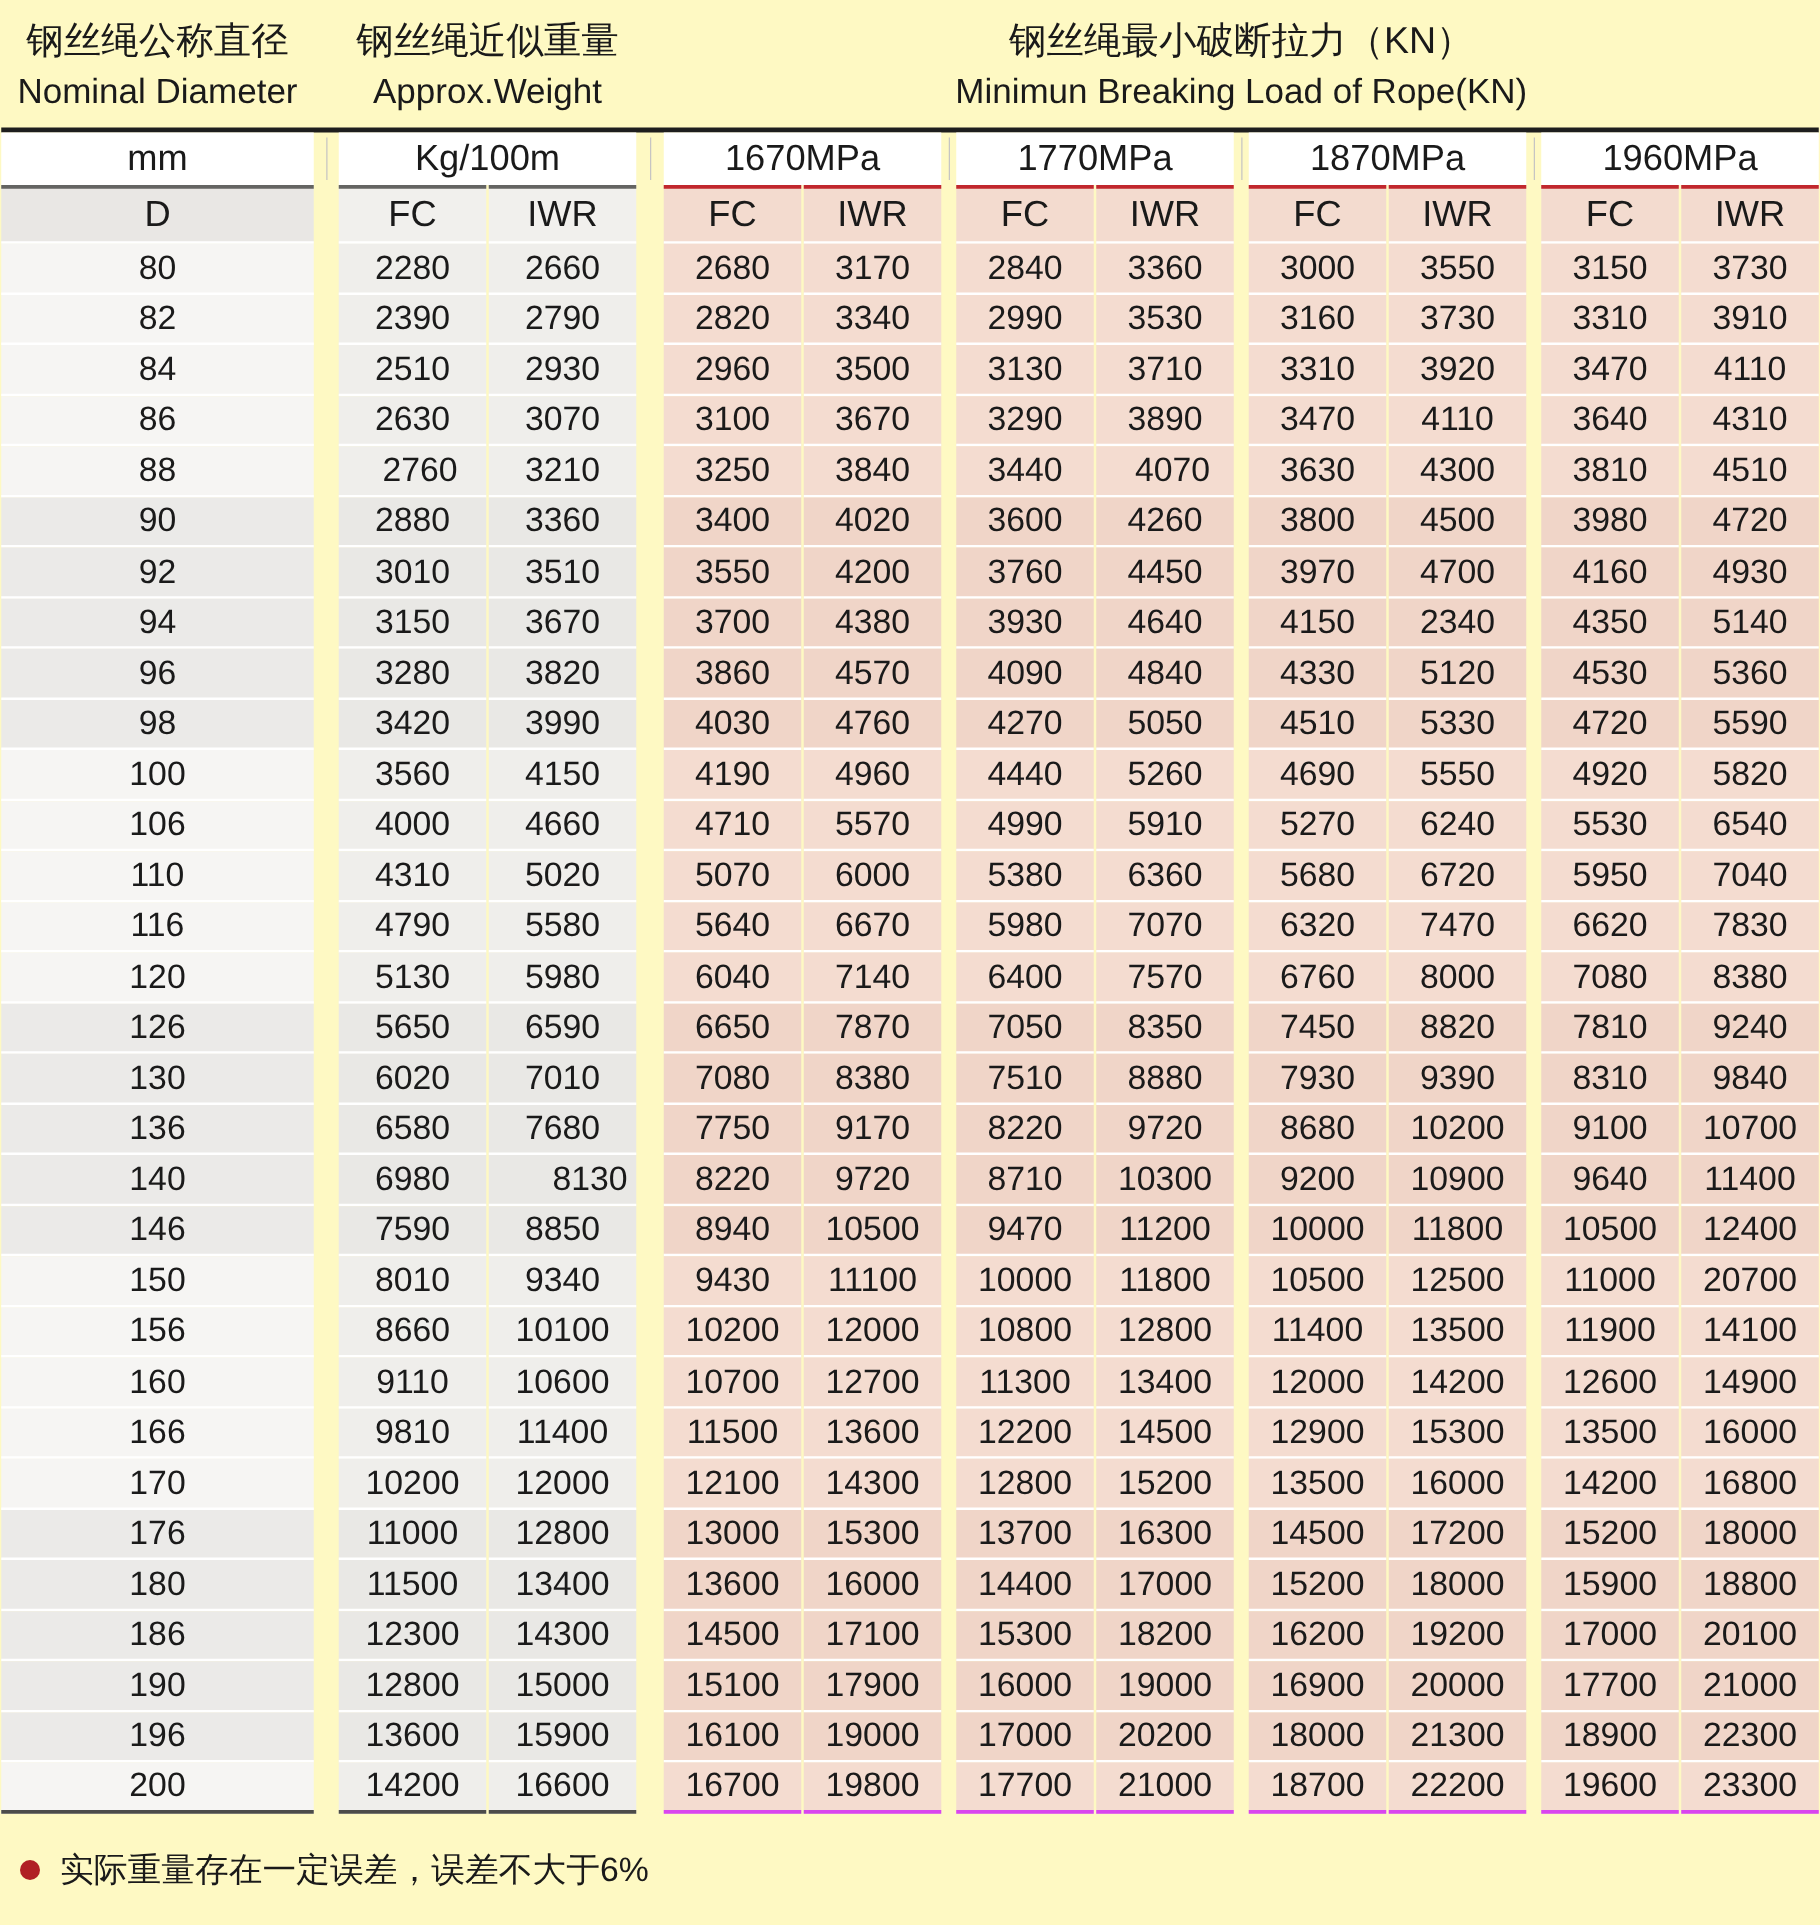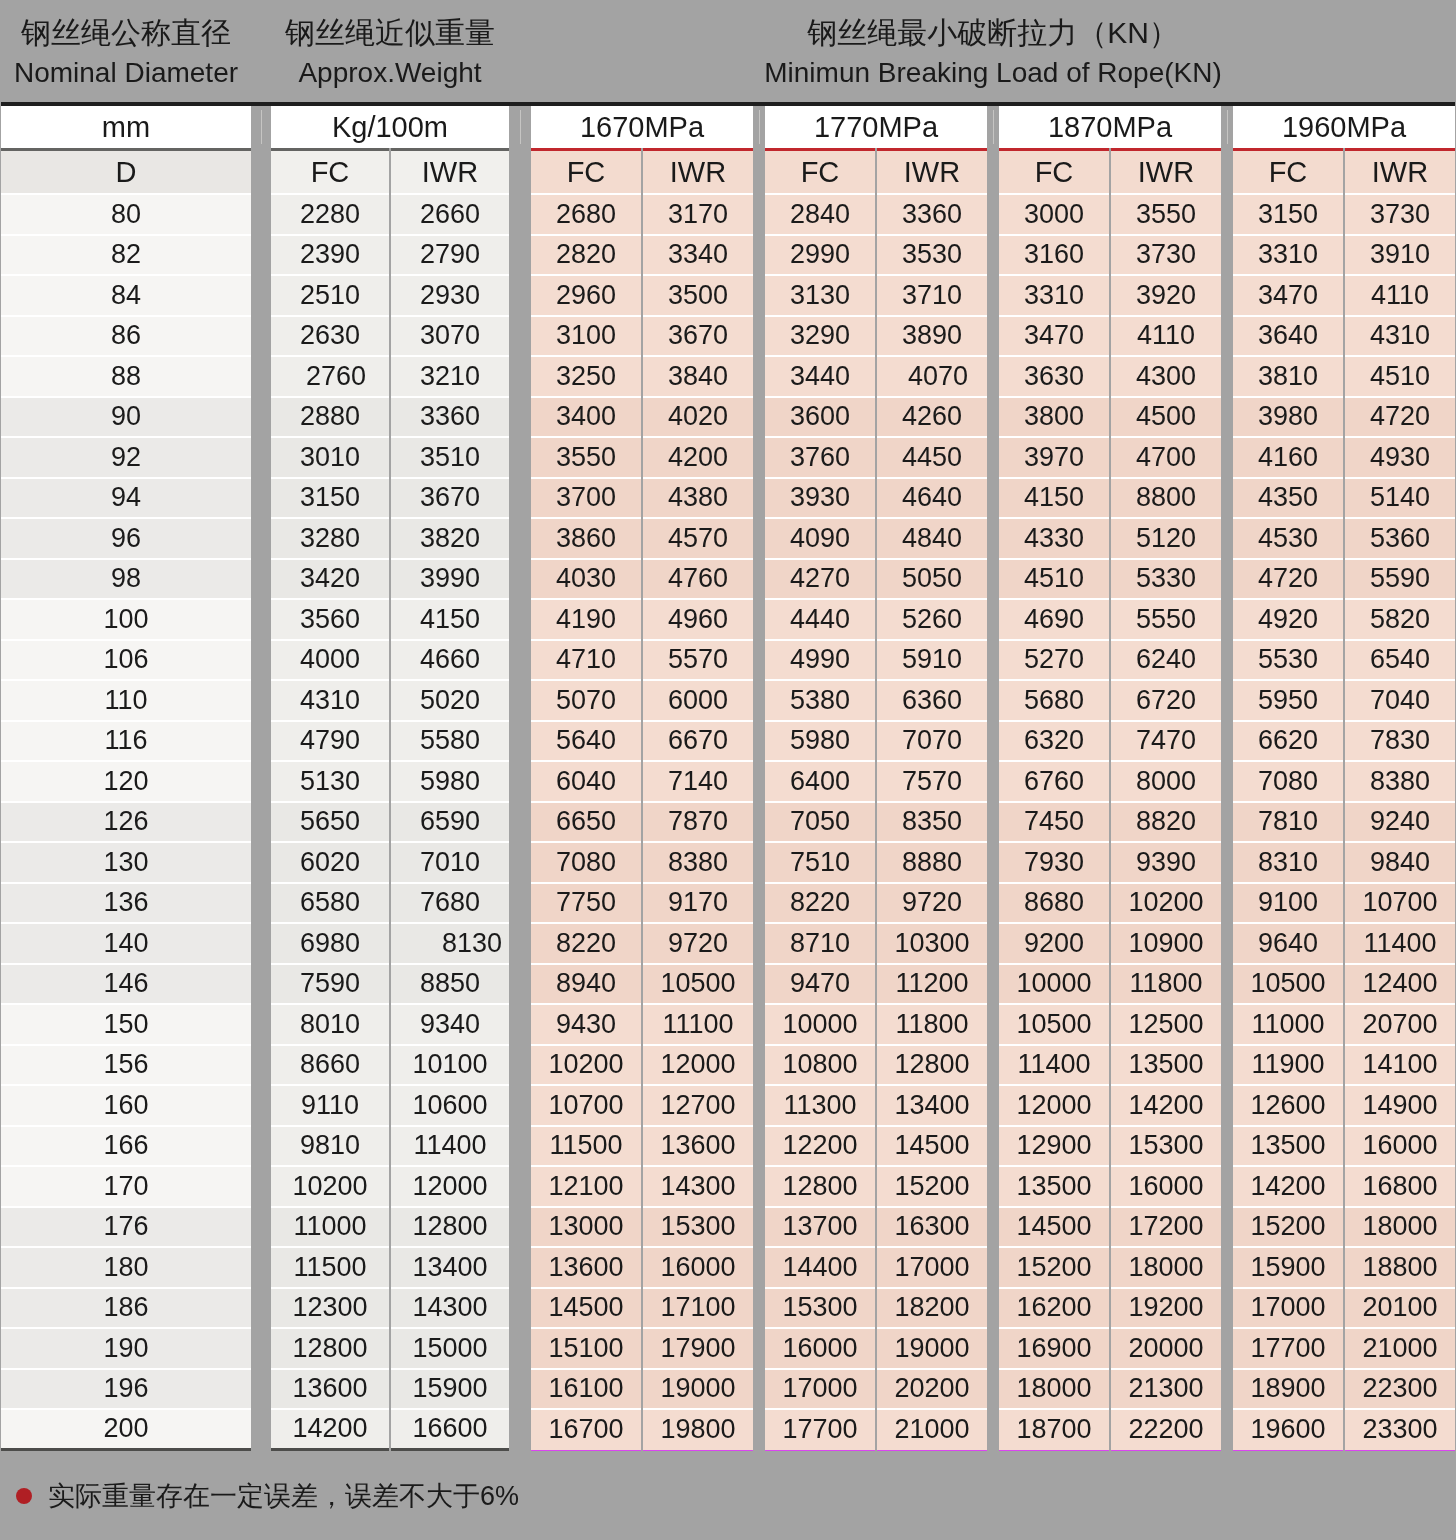--- a/index.html
+++ b/index.html
@@ -1,17 +1,17 @@
 <!DOCTYPE html>
 <html><head>
 <meta charset="utf-8">
 <style>
   html,body{margin:0;padding:0;background:#ffffff;}
   .page{
-    width:1456px;height:1540px;background:#a3a3a3;overflow:hidden;
+    width:1456px;height:1540px;background:#fef9c3;overflow:hidden;
     font-family:"Liberation Sans","DejaVu Sans",sans-serif;color:#1a1a1a;
     box-sizing:border-box;padding-top:12px;
   }
   .grid{
     display:grid;
     grid-template-columns:250px 20px 118px 2px 118px 22px 110px 2px 110px 12px 110px 2px 110px 12px 110px 2px 110px 12px 110px 2px 110px;
     margin-left:1px;
   }
   
   .titles{margin-bottom:10px;}
@@ -27,21 +27,21 @@
        box-sizing:border-box;border-bottom:2px solid #fff;}
   .sub-d{background:#e9e7e4;border-top:3px solid #646462;}
   .sub-kg{background:#f1f0ed;border-top:3px solid #646462;}
   .sub-pink{background:#f3dbcf;border-top:3px solid #c1272d;}
   .cell{display:flex;align-items:center;justify-content:center;font-size:27px;
         box-sizing:border-box;border-bottom:2px solid #fff;}
   .c-d.light{background:#f6f5f3;}  .c-d.dark{background:#ebeae8;}
   .c-kg.light{background:#efeeeb;} .c-kg.dark{background:#e9e8e5;}
   .c-p.light{background:#f4dcd0;}  .c-p.dark{background:#f0d5c8;}
   .last.c-d,.last.c-kg{border-bottom:3px solid #4c4c4a;}
-  .last.c-p{border-bottom:1px solid #d946ef;}
+  .last.c-p{border-bottom:3px solid #d946ef;}
   
   .footnote{display:flex;align-items:center;margin:27px 0 0 16px;font-size:27px;}
   .dot{width:16px;height:16px;border-radius:50%;background:#b01f24;margin-right:16px;flex:0 0 auto;}
 </style>
 </head>
 <body>
 
 <div class="page">
 
   <div class="grid titles">
@@ -165,21 +165,21 @@
       <div class="cell c-p dark" style="grid-column: 19;">4160</div>
       <div class="cell c-p dark" style="grid-column: 21;">4930</div>
       <div class="cell c-d dark" style="grid-column: 1;">94</div>
       <div class="cell c-kg dark" style="grid-column: 3;">3150</div>
       <div class="cell c-kg dark" style="grid-column: 5;">3670</div>
       <div class="cell c-p dark" style="grid-column: 7;">3700</div>
       <div class="cell c-p dark" style="grid-column: 9;">4380</div>
       <div class="cell c-p dark" style="grid-column: 11;">3930</div>
       <div class="cell c-p dark" style="grid-column: 13;">4640</div>
       <div class="cell c-p dark" style="grid-column: 15;">4150</div>
-      <div class="cell c-p dark" style="grid-column: 17;">8800</div>
+      <div class="cell c-p dark" style="grid-column: 17;">2340</div>
       <div class="cell c-p dark" style="grid-column: 19;">4350</div>
       <div class="cell c-p dark" style="grid-column: 21;">5140</div>
       <div class="cell c-d dark" style="grid-column: 1;">96</div>
       <div class="cell c-kg dark" style="grid-column: 3;">3280</div>
       <div class="cell c-kg dark" style="grid-column: 5;">3820</div>
       <div class="cell c-p dark" style="grid-column: 7;">3860</div>
       <div class="cell c-p dark" style="grid-column: 9;">4570</div>
       <div class="cell c-p dark" style="grid-column: 11;">4090</div>
       <div class="cell c-p dark" style="grid-column: 13;">4840</div>
       <div class="cell c-p dark" style="grid-column: 15;">4330</div>

